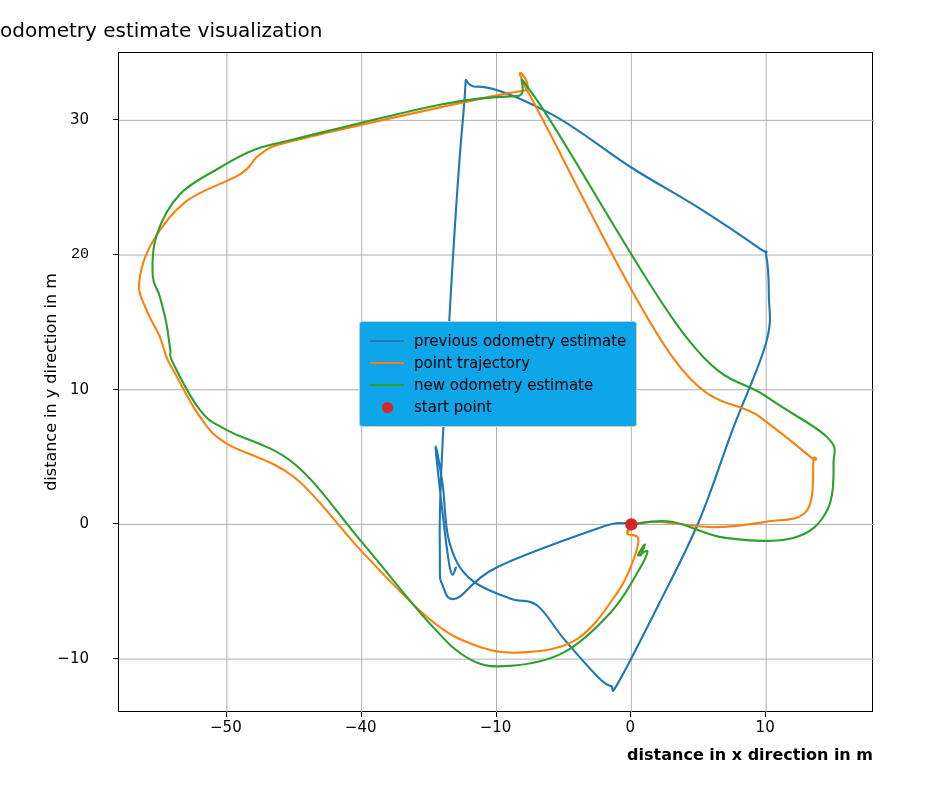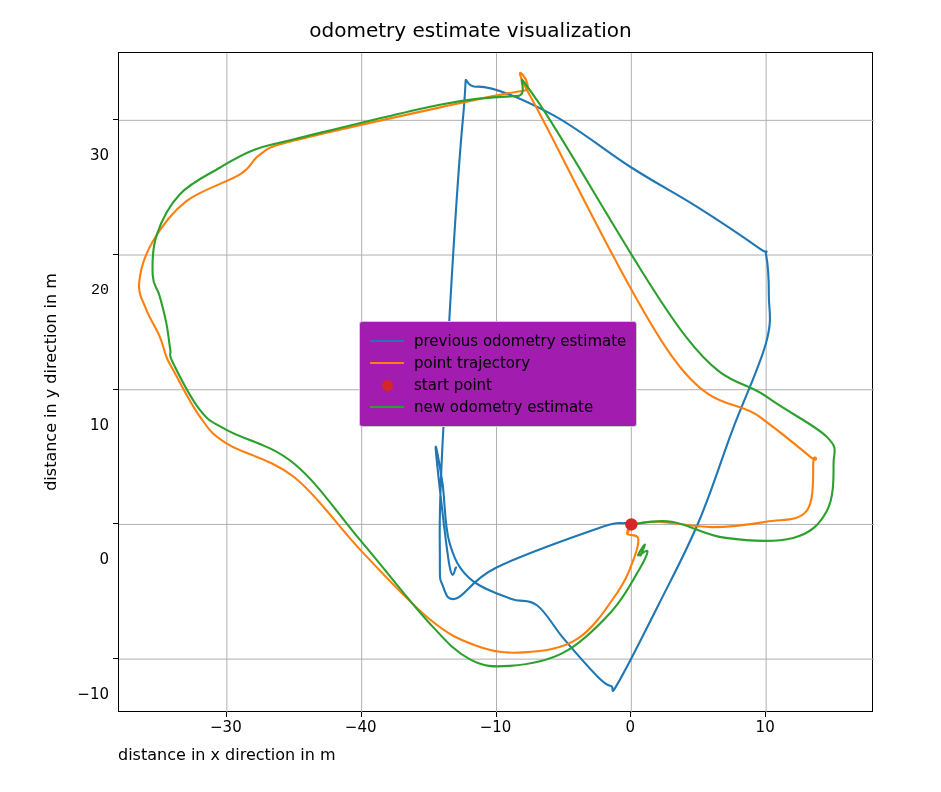--- a/index.html
+++ b/index.html
@@ -13,21 +13,21 @@
     position: relative;
     width: 941px;
     height: 792px;
     background: #ffffff;
   }
   .title {
     position: absolute;
     top: 18px;
     left: 0;
     width: 941px;
-    text-align: center;
+    text-align: left;
     font-size: 20px;
   }
   .axes {
     position: absolute;
     left: 118px;
     top: 52px;
     width: 755px;
     height: 660px;
     border: 1px solid #000;
     box-sizing: border-box;
@@ -46,52 +46,52 @@
   .xtick, .ytick {
     position: absolute;
     font-size: 15px;
     color: #000;
   }
   .xtick {
     top: 718px;
     transform: translateX(-50%);
   }
   .ytick {
-    right: 832px;
+    right: 852px;
     transform: translateY(-50%);
     text-align: right;
-    margin-top: 36px;
   }
   .xlabel {
     position: absolute;
     top: 745px;
     left: 118px;
     width: 755px;
-    text-align: left;
+    text-align: right;
     font-size: 16px;
+    font-weight: bold;
   }
   .ylabel {
     position: absolute;
     left: 40px;
     top: 52px;
     height: 660px;
     width: 20px;
     font-size: 16px;
   }
   .ylabel .ylabel-inner {
     position: absolute;
     left: 50%;
     top: 50%;
     transform: translate(-50%, -50%) rotate(-90deg);
     transform-origin: center center;
     white-space: nowrap;
   }
   .legend {
     position: absolute;
-    background: #a21caf;
+    background: #0ea5e9;
     border: 1px solid #cccccc;
     border-radius: 3px;
     padding: 8px 10px 8px 10px;
     font-size: 15px;
   }
   .legend-row {
     display: flex;
     align-items: center;
     height: 22px;
   }
@@ -167,35 +167,35 @@
         <span>previous odometry estimate</span>
       </div>
       <div class="legend-row">
         <span class="legend-swatch">
           <span class="legend-line" style="border-top-color: rgb(255, 127, 14);"></span>
         </span>
         <span>point trajectory</span>
       </div>
       <div class="legend-row">
         <span class="legend-swatch">
+          <span class="legend-line" style="border-top-color: rgb(44, 160, 44);"></span>
+        </span>
+        <span>new odometry estimate</span>
+      </div>
+      <div class="legend-row">
+        <span class="legend-swatch">
           <span class="legend-dot" style="background: rgb(214, 39, 40);"></span>
         </span>
         <span>start point</span>
-      </div>
-      <div class="legend-row">
-        <span class="legend-swatch">
-          <span class="legend-line" style="border-top-color: rgb(44, 160, 44);"></span>
-        </span>
-        <span>new odometry estimate</span>
       </div>
     </div>
   </div>
 
   <div id="xticks">
-      <div class="xtick" style="left: 225.857px;">−30</div>
+      <div class="xtick" style="left: 225.857px;">−50</div>
       <div class="xtick" style="left: 360.679px;">−40</div>
       <div class="xtick" style="left: 495.5px;">−10</div>
       <div class="xtick" style="left: 630.321px;">0</div>
       <div class="xtick" style="left: 765.143px;">10</div>
     </div>
   <div id="yticks">
       <div class="ytick" style="top: 658.122px;">−10</div>
       <div class="ytick" style="top: 523.429px;">0</div>
       <div class="ytick" style="top: 388.735px;">10</div>
       <div class="ytick" style="top: 254.041px; font-family: Liberation Mono, monospace;">20</div>

